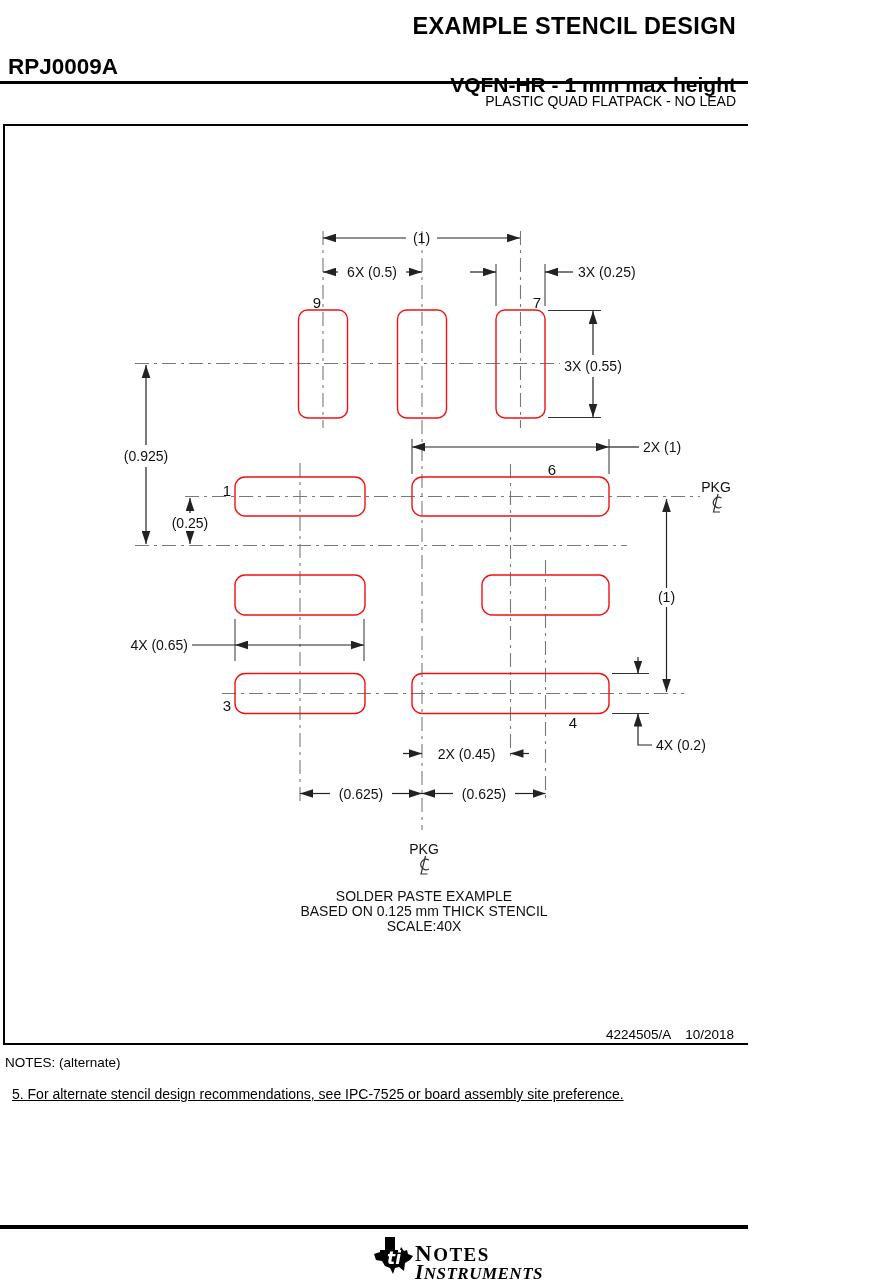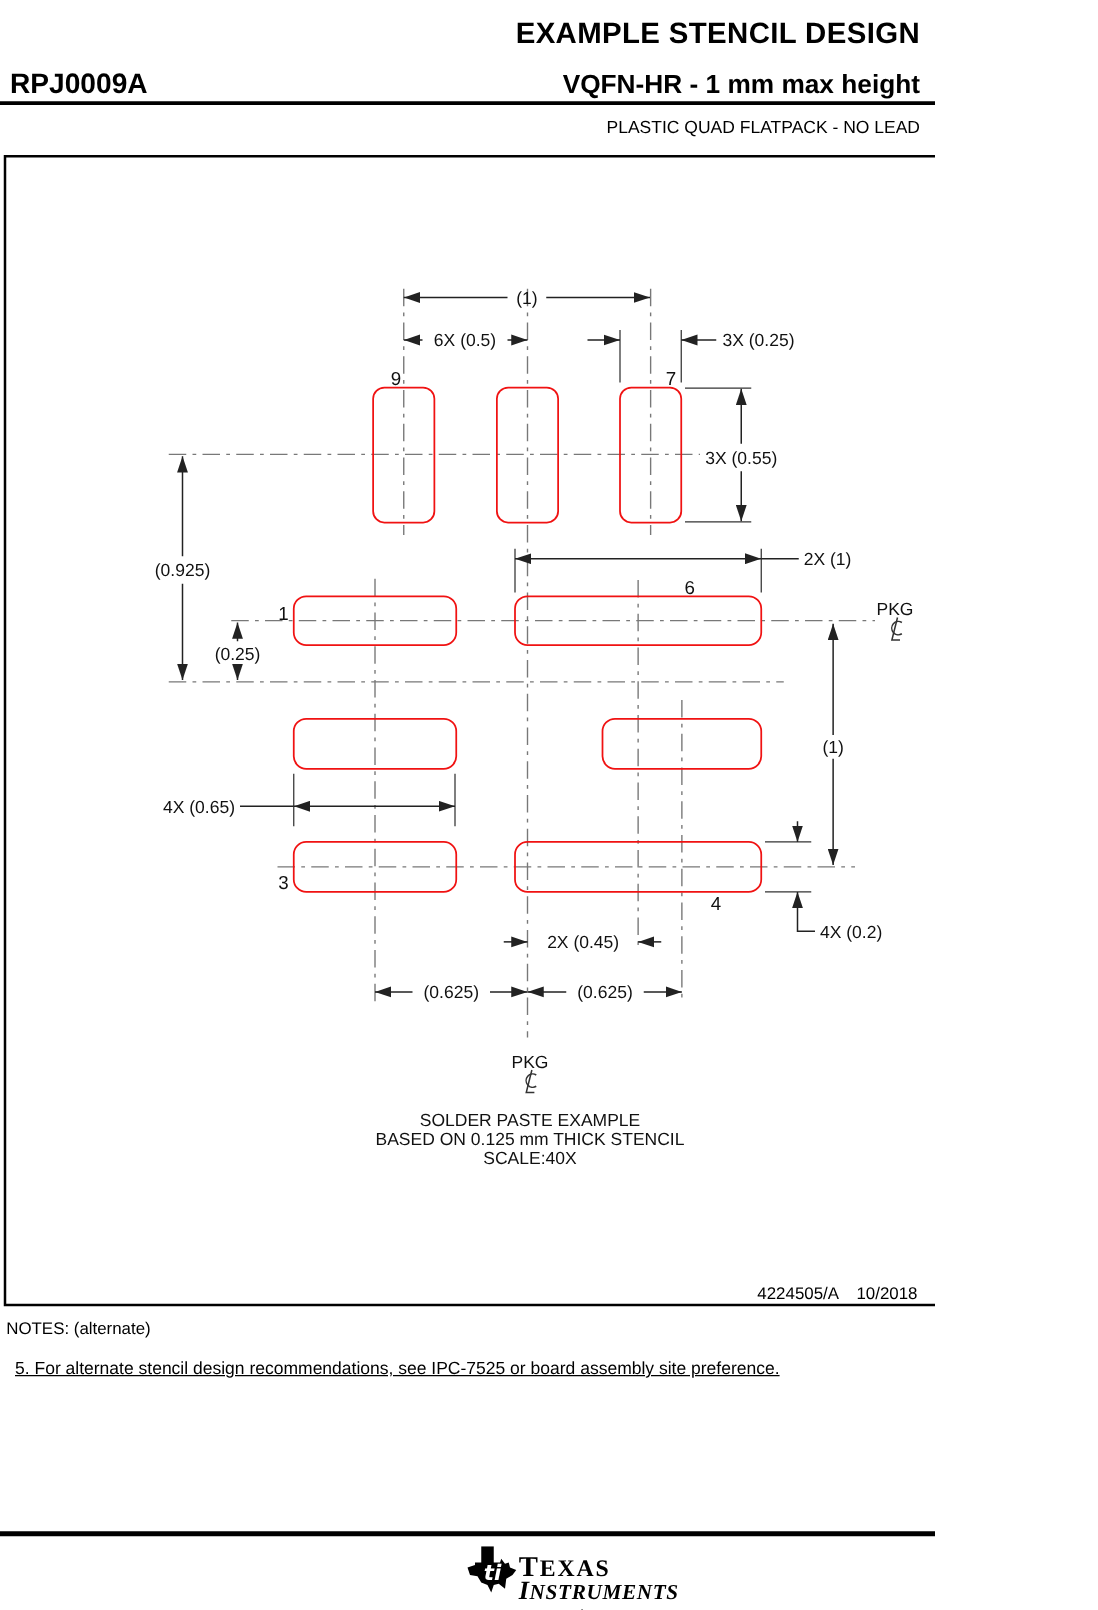--- a/index.html
+++ b/index.html
@@ -1,21 +1,21 @@
 <!DOCTYPE html>
 <html><head>
 <meta charset="utf-8">
 <style>
   html,body{margin:0;padding:0;background:#ffffff;}
   .page{position:relative;width:748px;height:1288px;background:#fff;overflow:hidden;
         font-family:"Liberation Sans",sans-serif;color:#000;margin-top:15px;}
   .abs{position:absolute;}
   .doc-title{top:-2px;right:12px;font-size:23.5px;font-weight:bold;letter-spacing:0.3px;}
   .pkg-code{top:39px;left:8px;font-size:22.5px;font-weight:bold;}
-  .pkg-desc{top:41px;right:12px;font-size:21px;font-weight:bold;}
+  .pkg-desc{top:58px;right:12px;font-size:21px;font-weight:bold;}
   .rule-top{top:66px;left:0;width:874px;height:3px;background:#000;}
   .pkg-family{top:78px;right:12px;font-size:14px;}
   .frame{top:109px;left:3px;width:864px;height:917px;border:2px solid #000;}
   .docnum{top:1012px;right:14px;font-size:13.5px;display:flex;gap:14px;}
   .notes-head{top:1040px;left:5px;font-size:13.5px;}
   .note-item{top:1071px;left:12px;font-size:14px;text-decoration:underline;}
   .rule-bot{top:1210px;left:0;width:874px;height:4px;background:#000;}
   .brand1{top:1229px;left:415px;font-family:"Liberation Serif",serif;font-weight:700;
           font-size:19px;letter-spacing:1.5px;line-height:19px;}
   .brand1::first-letter{font-size:23px;}
@@ -203,17 +203,17 @@
   </div>
 
   <div class="abs notes-head">NOTES: (alternate)</div>
   <div class="abs note-item">5. For alternate stencil design recommendations, see IPC-7525 or board assembly site preference.</div>
 
   <div class="abs rule-bot"></div>
   <svg class="abs" style="left:372px;top:1222px;" width="42" height="44" viewBox="0 0 42 44">
     <path fill="#000" d="M13,0 L23,0 L23,13 L28,13 L29,10 L32,14 L35,13 L36,17 L41,19 L38,23 L33,26 L32,34 L27,30 L23,31 L21,37 L18,31 L13,29 L10,24 L4,23 L2,17 L8,15 L8,13 L13,13 Z"></path>
     <text x="22" y="27" text-anchor="middle" fill="#ffffff" font-family="DejaVu Sans, sans-serif" font-size="17" font-weight="bold" font-style="italic">ti</text>
   </svg>
-  <div class="abs brand1">TEXAS</div>
+  <div class="abs brand1">NOTES</div>
   <div class="abs brand2">INSTRUMENTS</div>
   <div class="abs website">www.ti.com</div>
 
 </div>
 
 </body></html>

